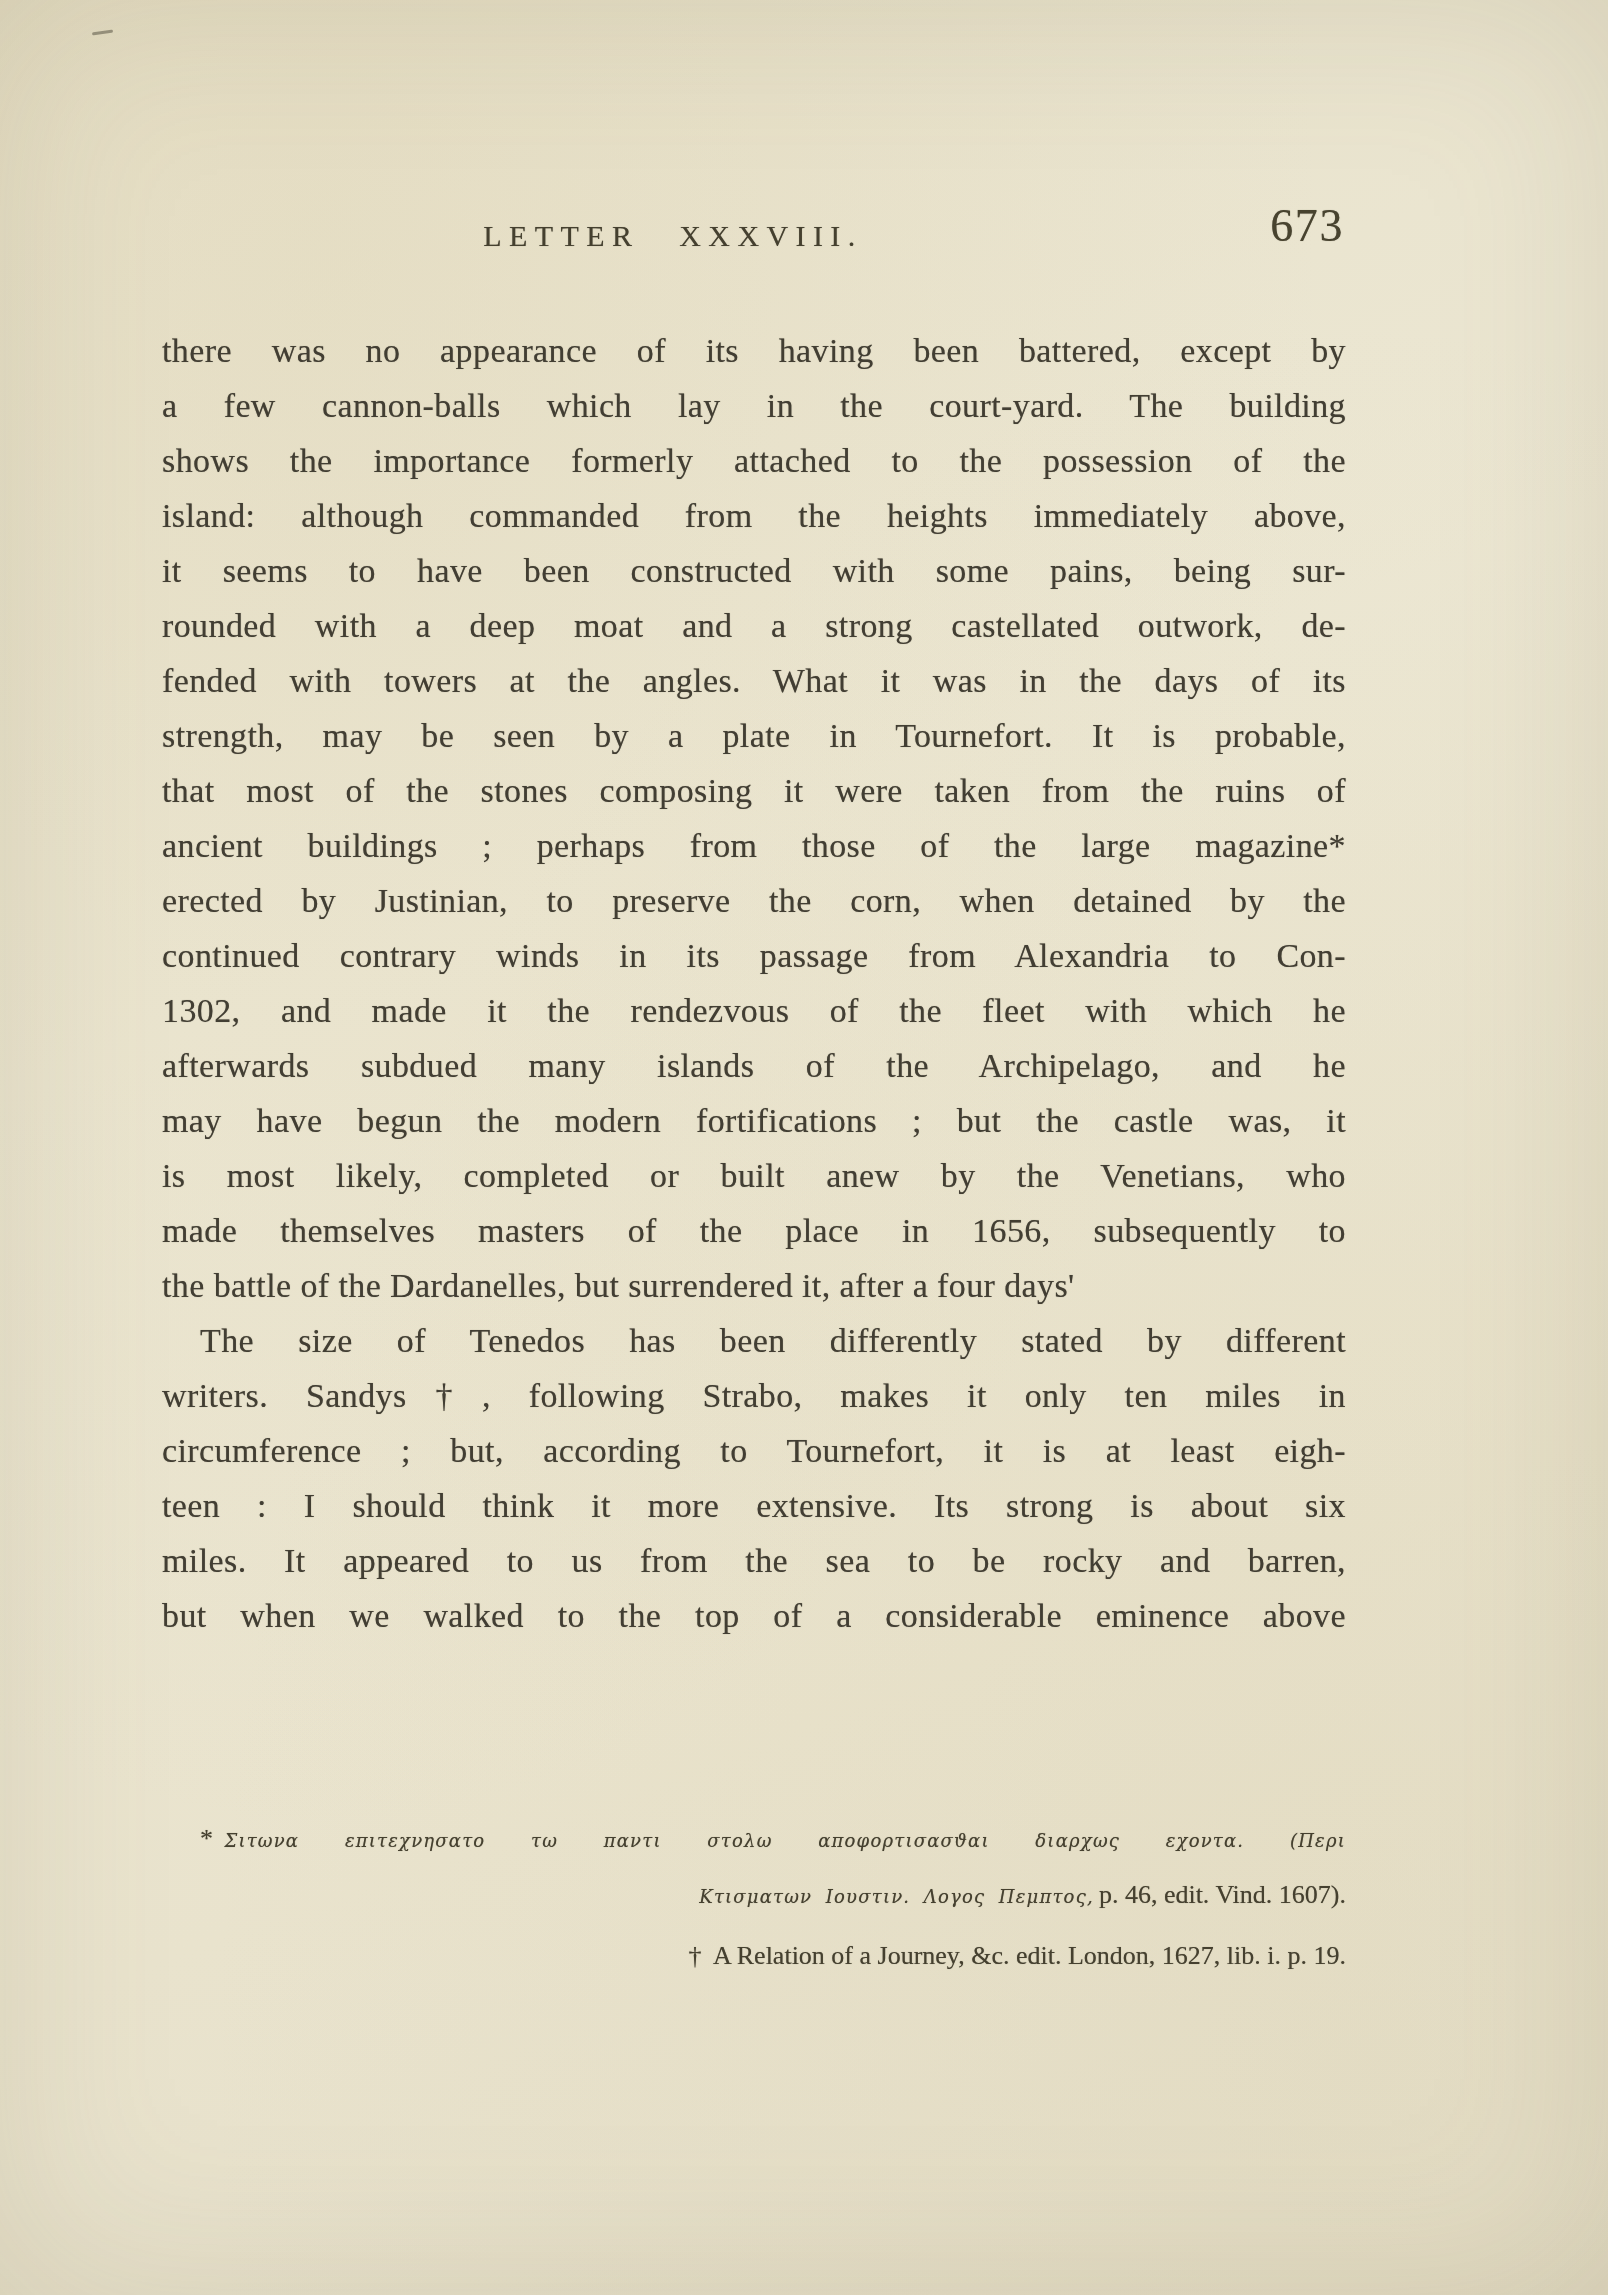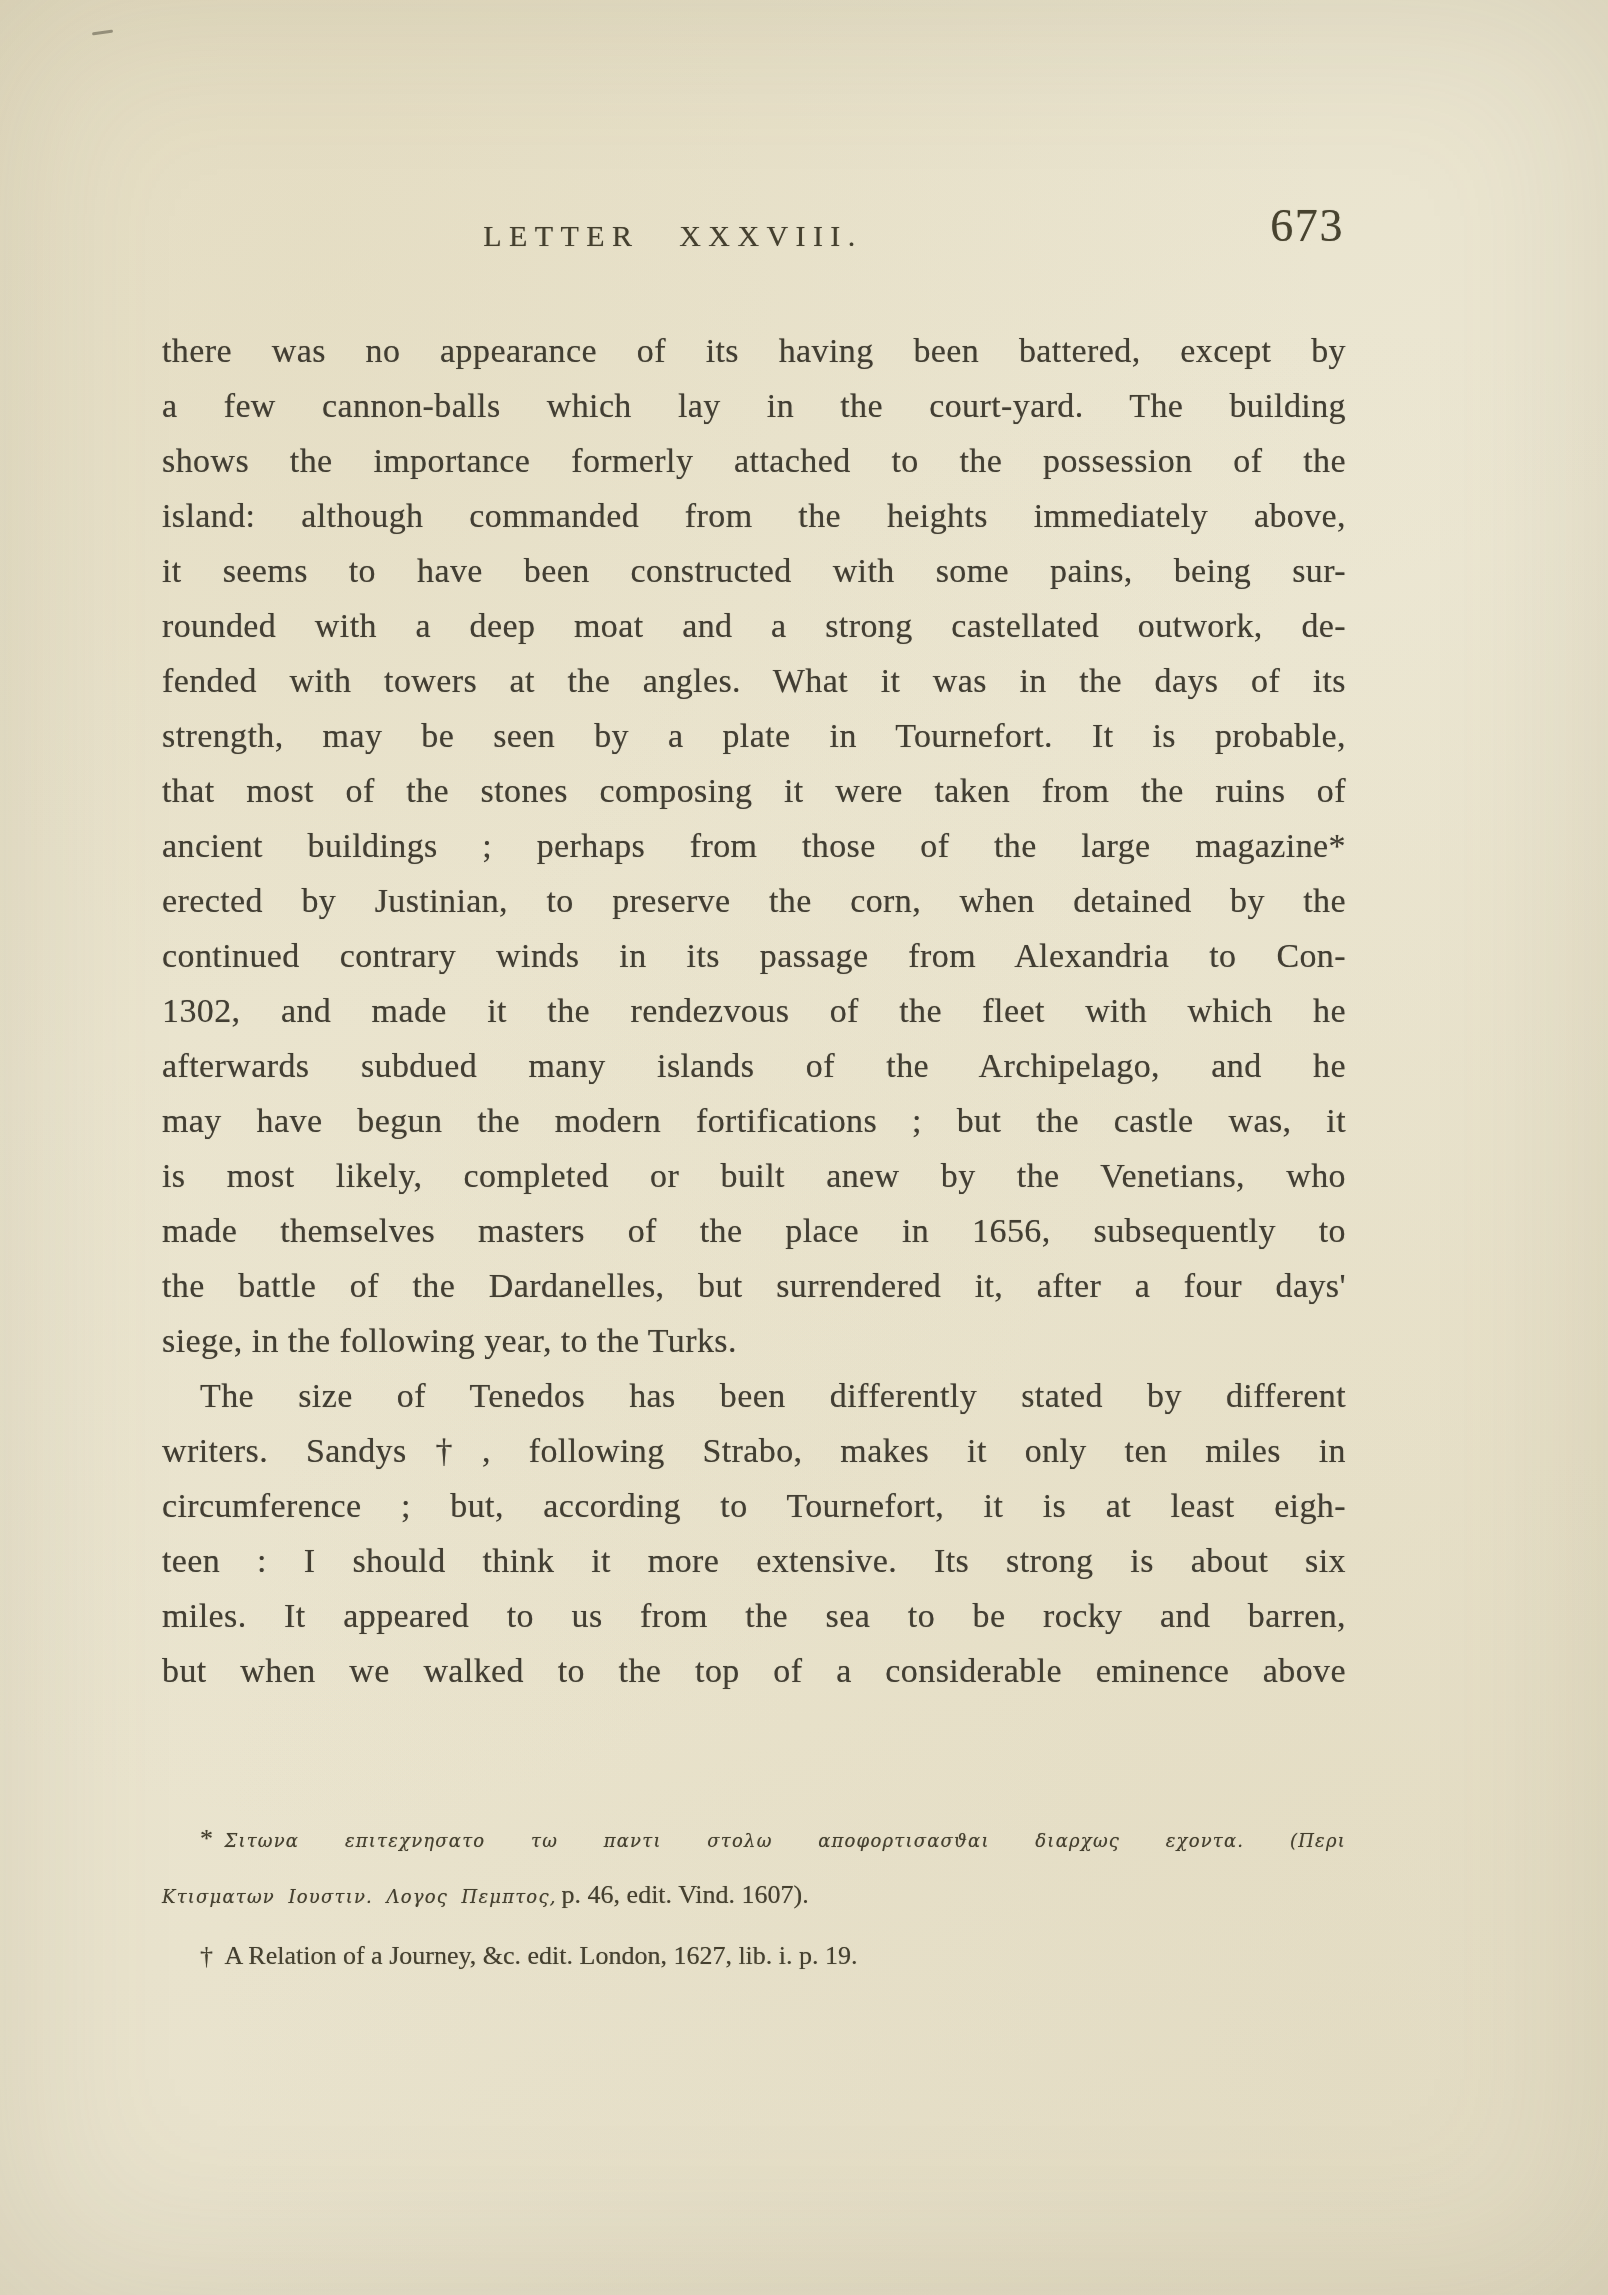--- a/index.html
+++ b/index.html
@@ -47,21 +47,21 @@
     text-align-last:justify;
     white-space:normal;
   }
   .no-justify-last .line:last-child{ text-align-last:left; }
   .indent-first .line:first-child{ text-indent:38px; }
 
   .footnotes{
     position:absolute; top:1812px; left:162px; width:1184px;
     font-size:26px; color:#45402f;
   }
-  .fn-line{ line-height:54px; }
+  .fn-line{ line-height:54px;text-align:right; }
   .fn-justify{ text-align:justify; text-align-last:justify; }
   .fn-indent{ text-indent:38px; }
   .greek{
     font-family:"DejaVu Serif",serif;
     font-style:italic;
     font-size:18px;
     letter-spacing:1.2px; word-spacing:6.6px;
   }
   .fn-marker{ margin-right:11.5px; }
   .fn-latin{ margin-left:5px; }
@@ -91,21 +91,20 @@
         <div class="line ink">that most of the stones composing it were taken from the ruins of</div>
         <div class="line ink">ancient buildings ; perhaps from those of the large magazine*</div>
         <div class="line ink">erected by Justinian, to preserve the corn, when detained by the</div>
         <div class="line ink">continued contrary winds in its passage from Alexandria to Con-</div>
         <div class="line ink">1302, and made it the rendezvous of the fleet with which he</div>
         <div class="line ink">afterwards subdued many islands of the Archipelago, and he</div>
         <div class="line ink">may have begun the modern fortifications ; but the castle was, it</div>
         <div class="line ink">is most likely, completed or built anew by the Venetians, who</div>
         <div class="line ink">made themselves masters of the place in 1656, subsequently to</div>
         <div class="line ink">the battle of the Dardanelles, but surrendered it, after a four days'</div>
-        <div class="line ink">siege, in the following year, to the Turks.</div>
       </div>
     <div class="para indent-first">
         <div class="line ink">The size of Tenedos has been differently stated by different</div>
         <div class="line ink">writers.  Sandys†, following Strabo, makes it only ten miles in</div>
         <div class="line ink">circumference ; but, according to Tournefort, it is at least eigh-</div>
         <div class="line ink">teen : I should think it more extensive.  Its strong is about six</div>
         <div class="line ink">miles.  It appeared to us from the sea to be rocky and barren,</div>
         <div class="line ink">but when we walked to the top of a considerable eminence above</div>
       </div>
   </div>

